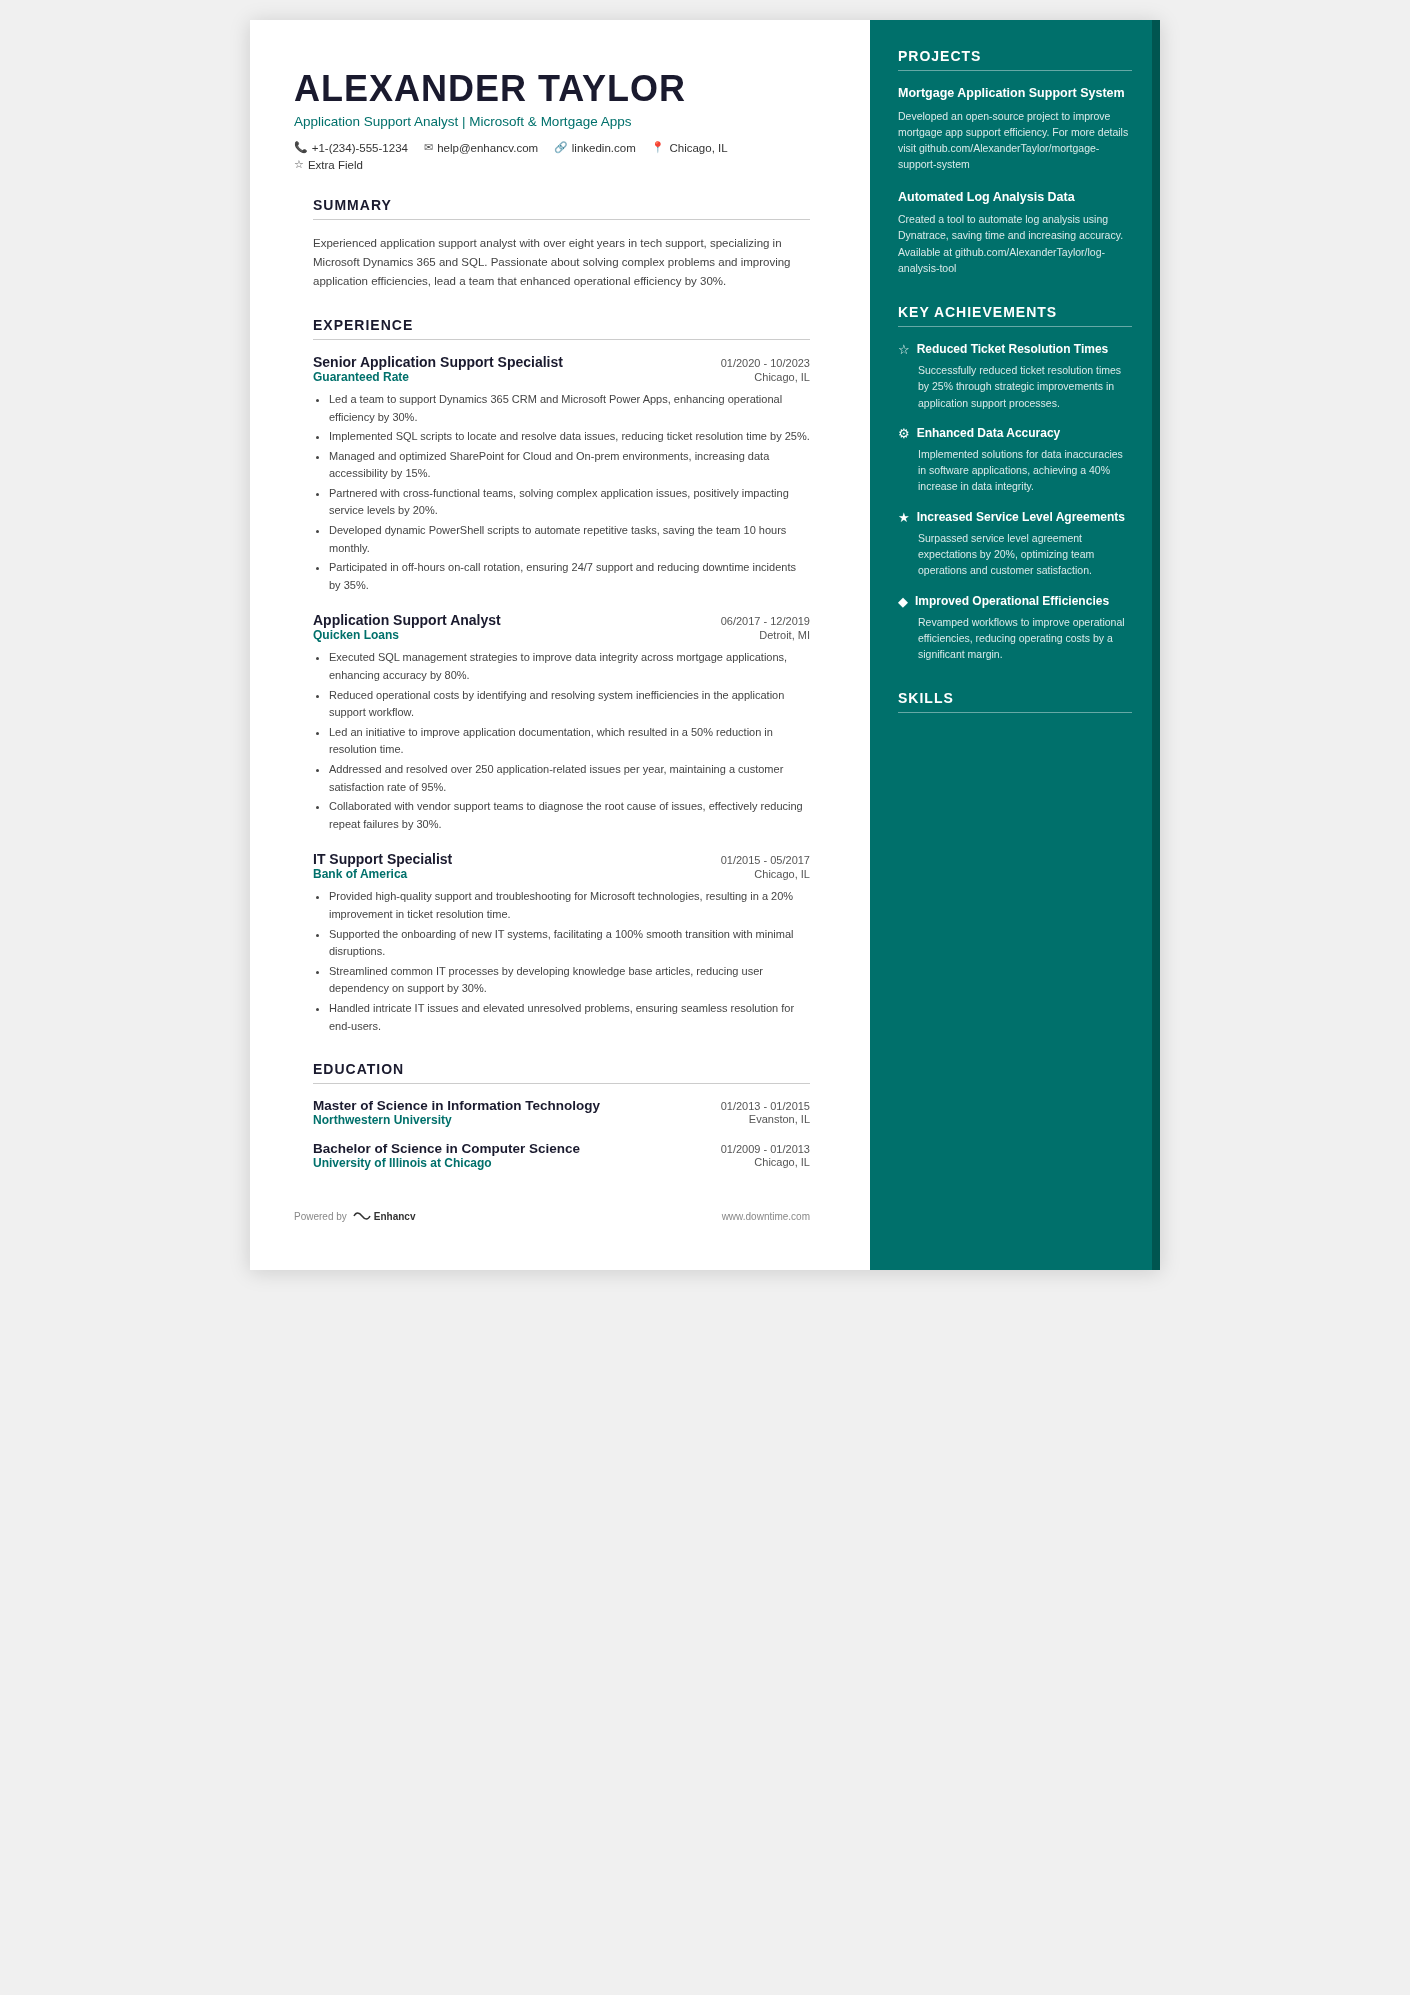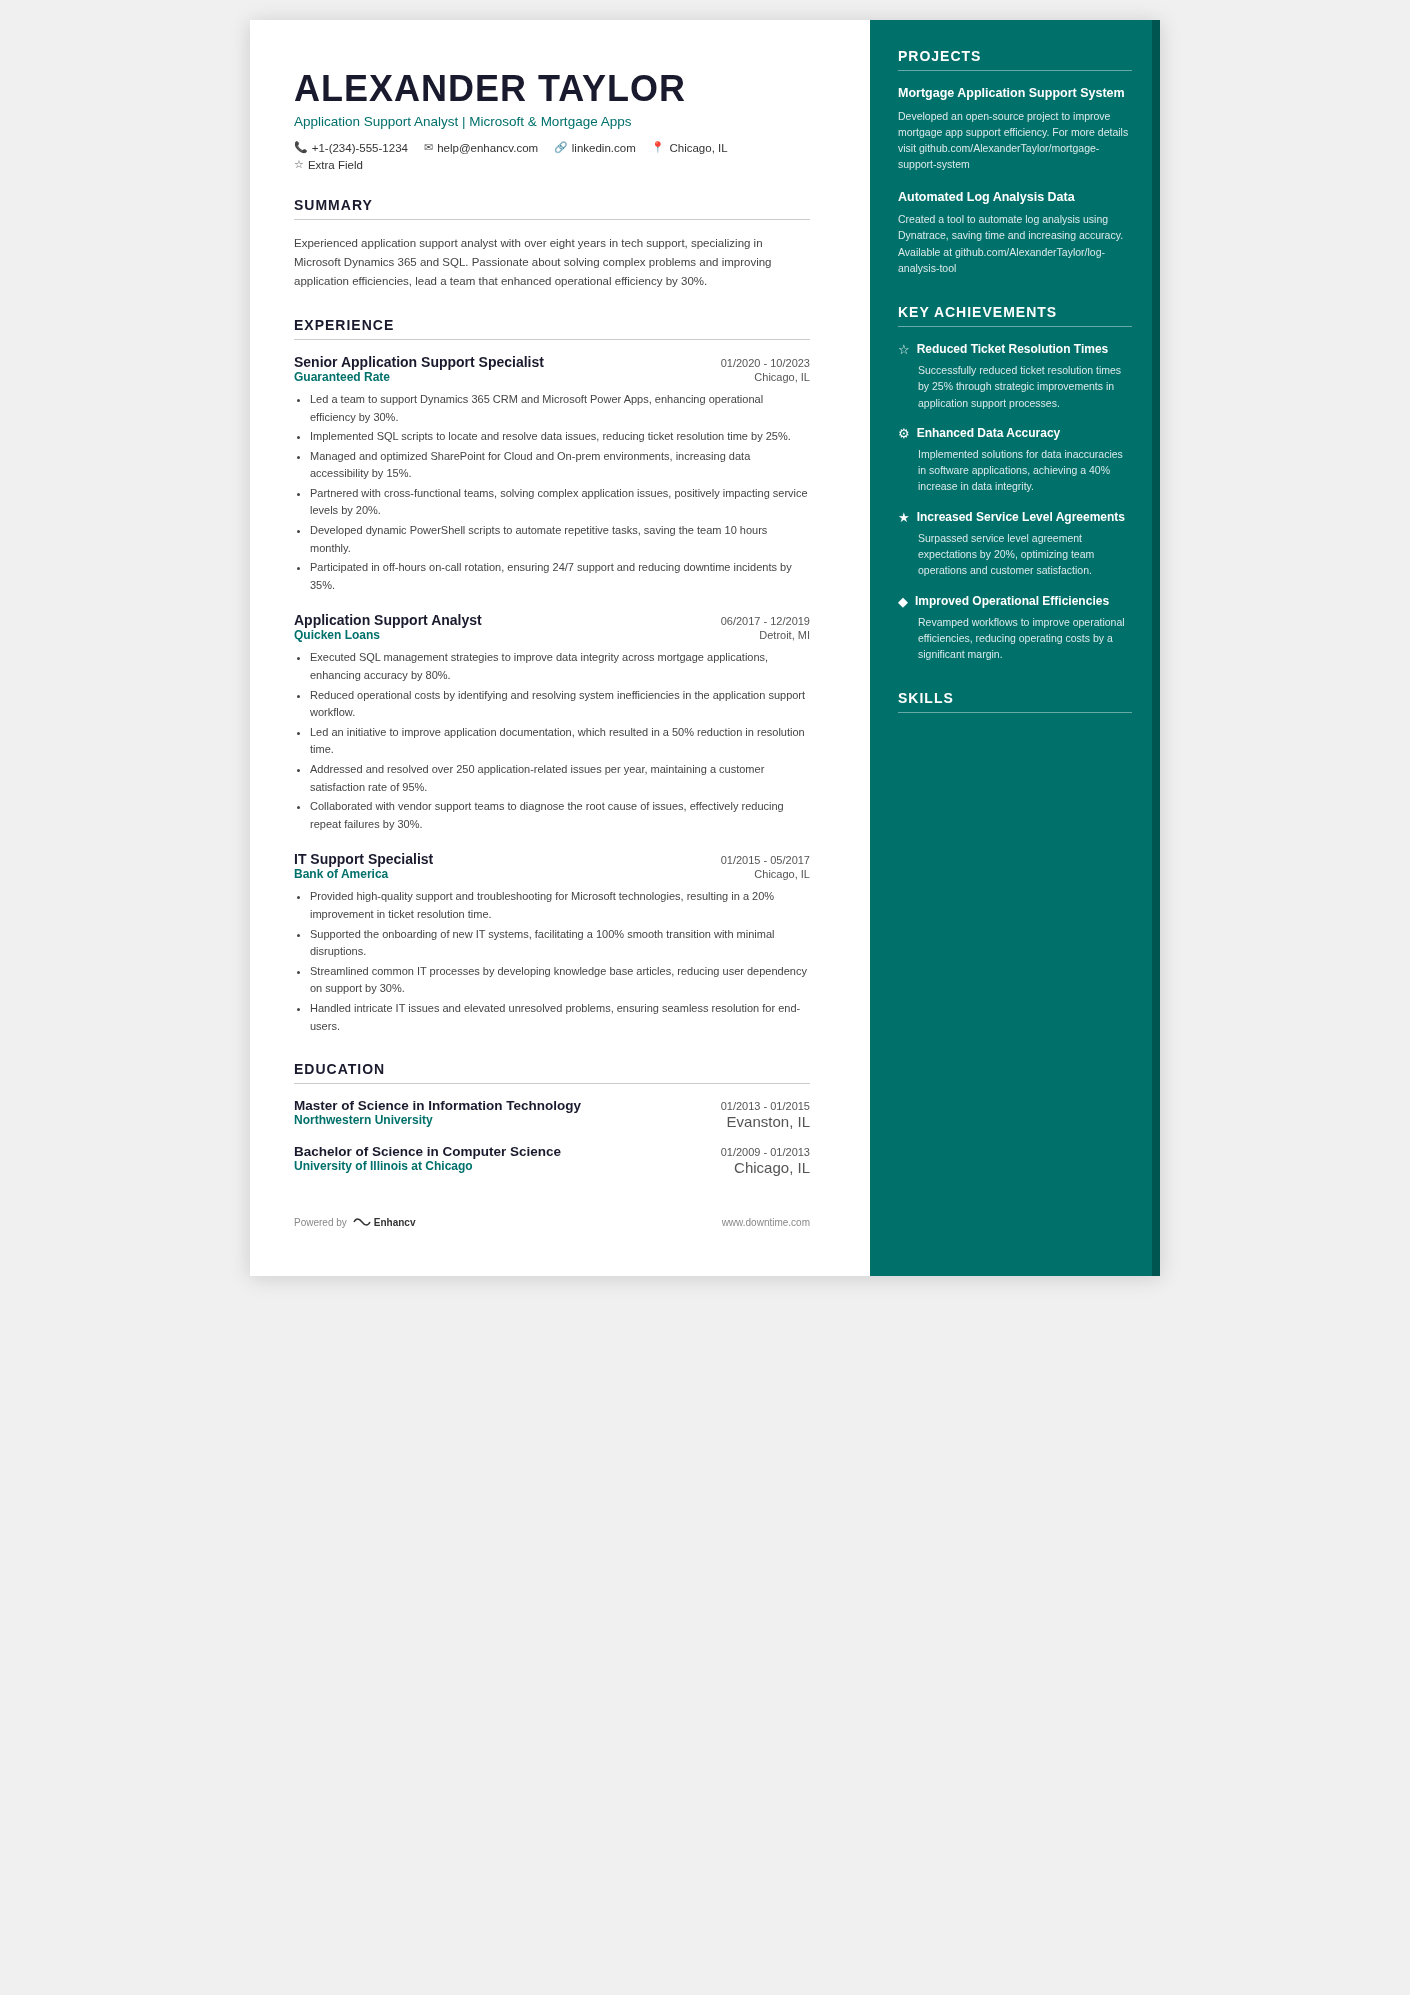--- a/index.html
+++ b/index.html
@@ -85,20 +85,21 @@
       font-family: 'Arial', sans-serif;
       display: flex;
       align-items: center;
       gap: 4px;
       margin-top: 3px;
     }
 
     
     .section {
       margin-top: 26px;
+      margin-left: 19px;
     }
     .section-title {
       font-size: 14px;
       font-weight: 700;
       color: #1a1a2e;
       font-family: 'Arial', sans-serif;
       letter-spacing: 1px;
       text-transform: uppercase;
       padding-bottom: 6px;
       border-bottom: 1.5px solid #ccc;
@@ -188,21 +189,21 @@
       display: flex;
       justify-content: space-between;
     }
     .edu-school {
       font-size: 12px;
       color: #00706b;
       font-family: 'Arial', sans-serif;
       font-weight: 600;
     }
     .edu-location {
-      font-size: 15px;
+      font-size: 11px;
       color: #555;
       font-family: 'Arial', sans-serif;
     }
 
     
     .footer {
       margin-top: 40px;
       display: flex;
       justify-content: space-between;
       align-items: flex-end;

